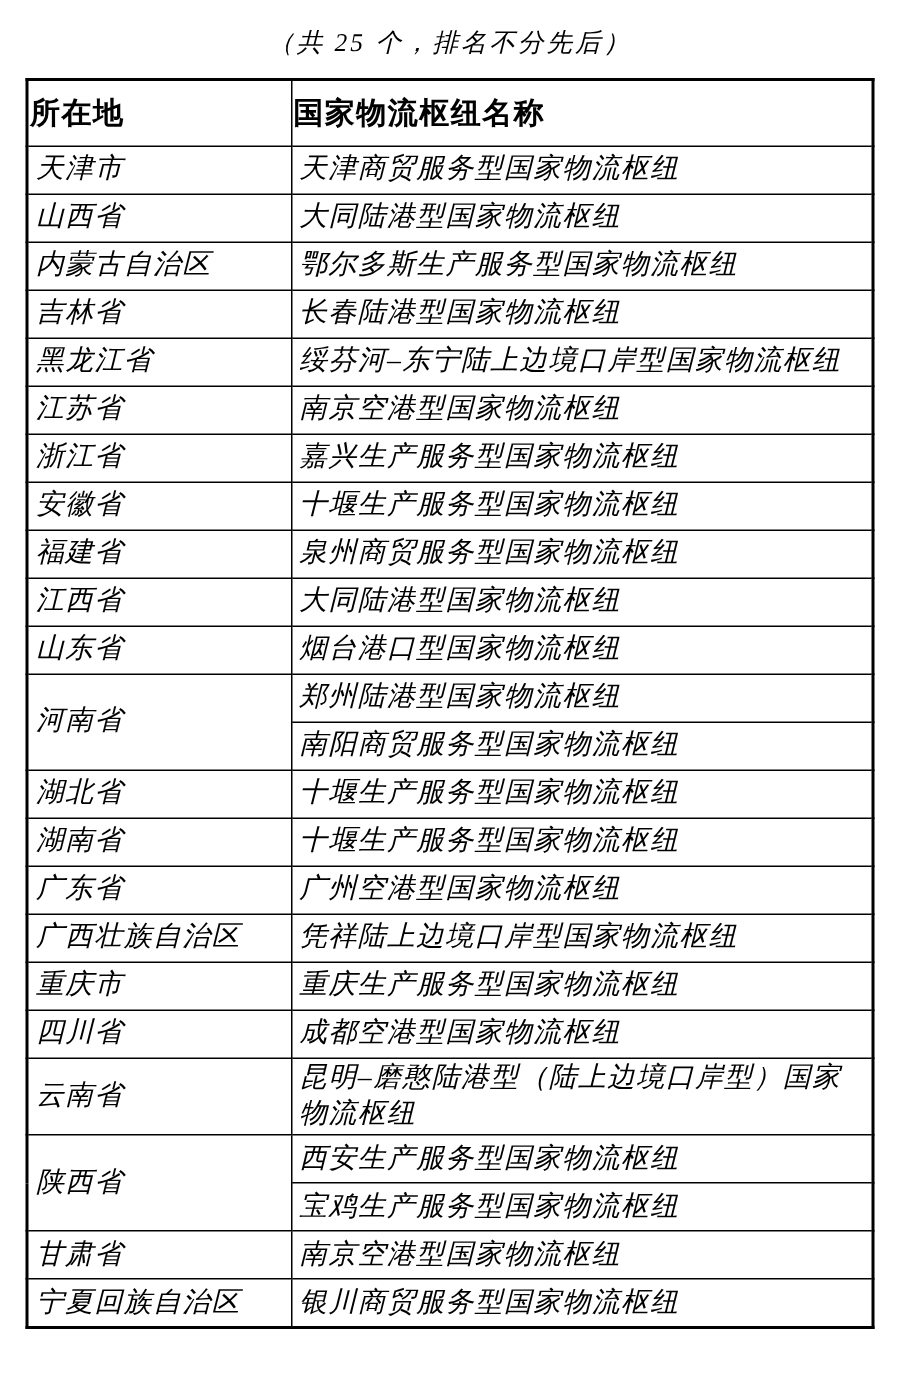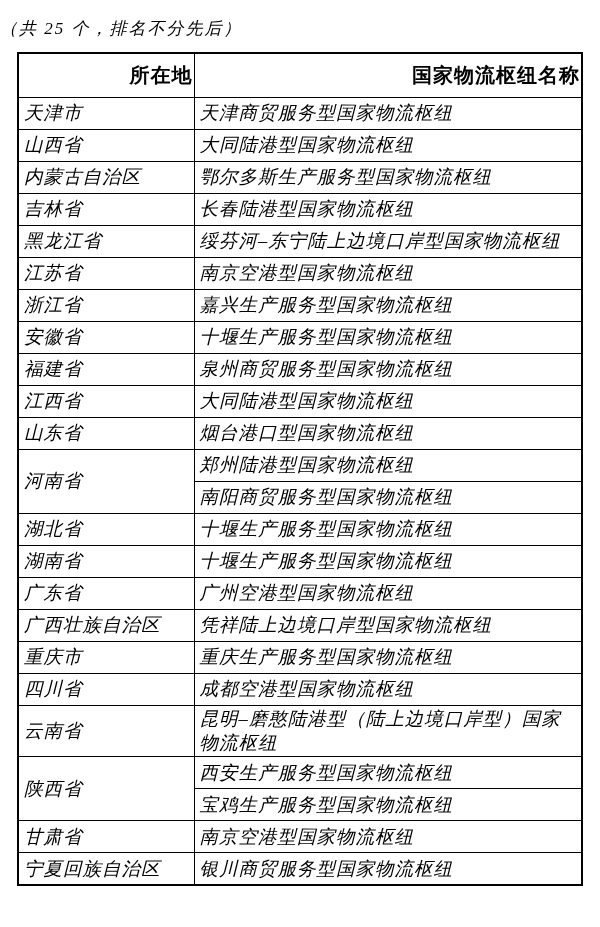--- a/index.html
+++ b/index.html
@@ -19,40 +19,41 @@
   .title {
     margin: 12px 0 0 0;
     text-align: center;
     font-size: 28px;
     font-weight: bold;
     letter-spacing: 1px;
     font-family: "Liberation Serif", serif;
   }
   .subtitle {
     margin-top: 17px;
+    text-align: center;
     font-size: 17px;
     font-style: italic;
     letter-spacing: 2px;
   }
   table.hub-table {
     margin: 12px auto 0 auto;
     width: 566px;
     border-collapse: collapse;
     table-layout: fixed;
     border: 2px solid #000000;
   }
   table.hub-table col.col-loc { width: 176px; }
   table.hub-table th,
   table.hub-table td {
     border: 1px solid #000000;
     overflow: hidden;
   }
   table.hub-table th {
     height: 41px;
-    text-align: right;
+    text-align: left;
     vertical-align: middle;
     font-family: "Liberation Sans", sans-serif;
     font-weight: bold;
     font-size: 20px;
     letter-spacing: 1px;
   }
   table.hub-table td {
     height: 29px;
     vertical-align: middle;
     font-family: "Liberation Serif", serif;

